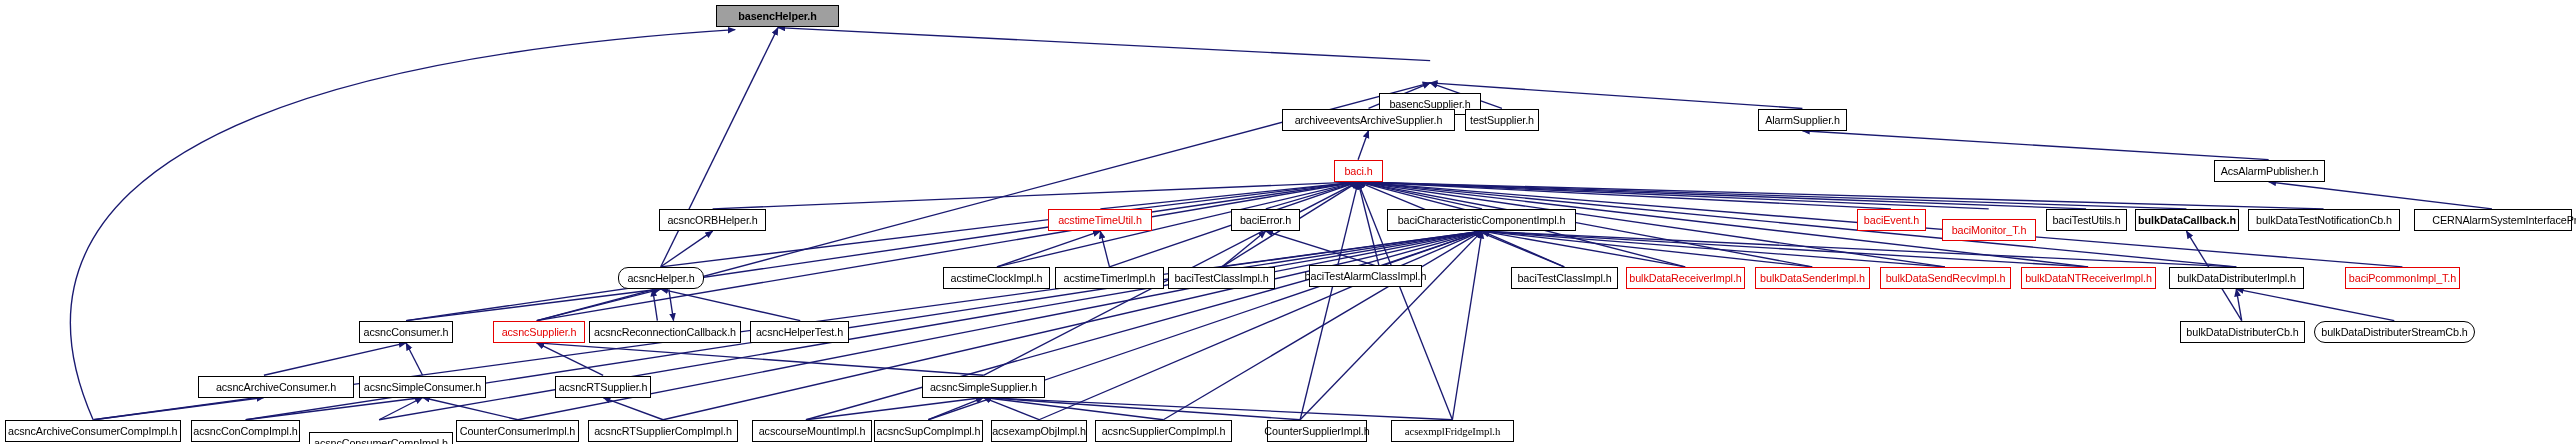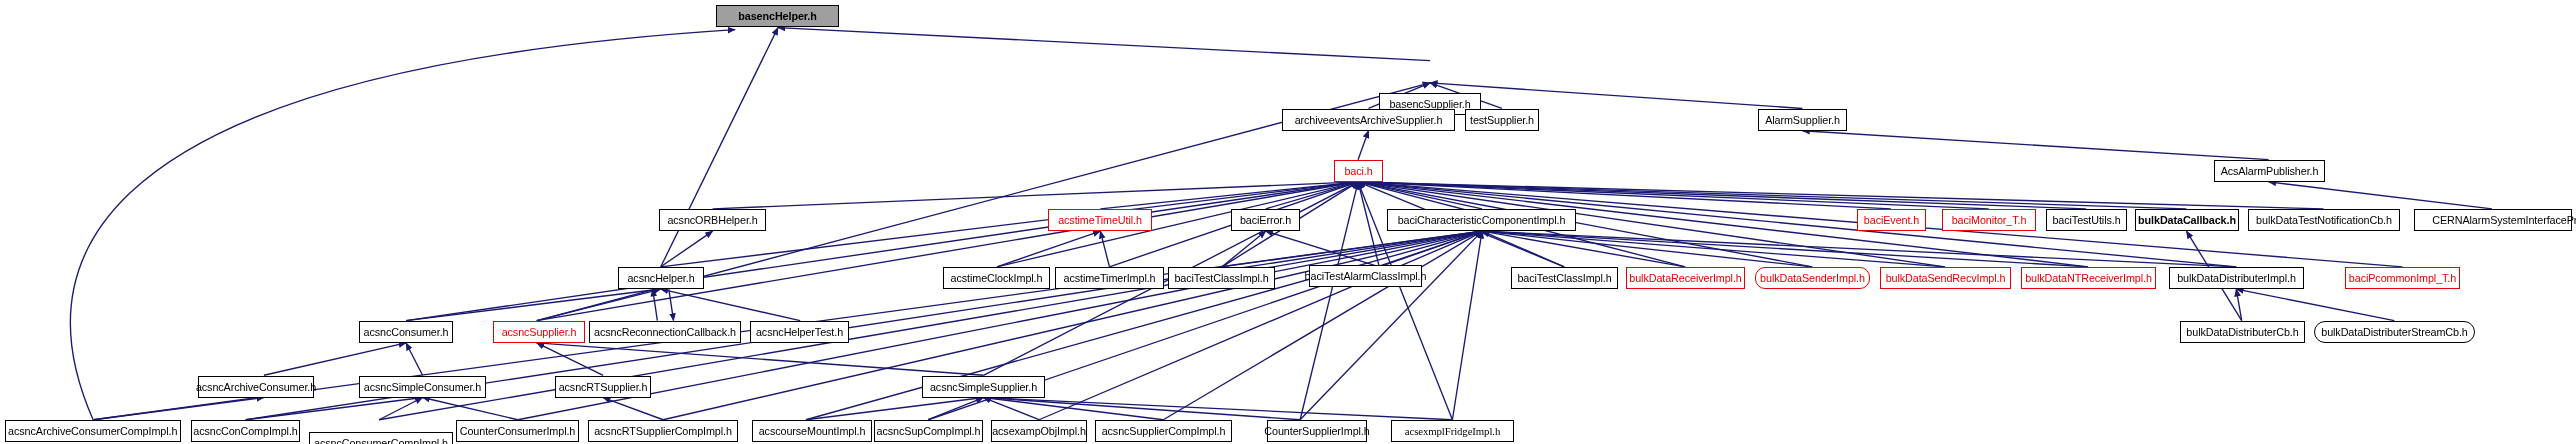--- a/index.html
+++ b/index.html
@@ -160,44 +160,44 @@
       <div class="node" style="left: 1282px; top: 109px; width: 173px;">archiveeventsArchiveSupplier.h</div>
       <div class="node" style="left: 1465px; top: 109px; width: 74px;">testSupplier.h</div>
       <div class="node" style="left: 1758px; top: 109px; width: 89px;">AlarmSupplier.h</div>
       <div class="node red" style="left: 1334px; top: 160px; width: 49px;">baci.h</div>
       <div class="node" style="left: 2214px; top: 160px; width: 111px;">AcsAlarmPublisher.h</div>
       <div class="node" style="left: 659px; top: 209px; width: 107px;">acsncORBHelper.h</div>
       <div class="node red" style="left: 1048px; top: 209px; width: 104px;">acstimeTimeUtil.h</div>
       <div class="node" style="left: 1231px; top: 209px; width: 69px;">baciError.h</div>
       <div class="node" style="left: 1387px; top: 209px; width: 189px;">baciCharacteristicComponentImpl.h</div>
       <div class="node red" style="left: 1857px; top: 209px; width: 69px;">baciEvent.h</div>
-      <div class="node red" style="left: 1942px; top: 209px; width: 94px;">baciMonitor_T.h</div>
+      <div class="node red" style="left: 1942px; top: 219px; width: 94px;">baciMonitor_T.h</div>
       <div class="node" style="left: 2046px; top: 209px; width: 81px;">baciTestUtils.h</div>
       <div class="node bold" style="left: 2135px; top: 209px; width: 104px;">bulkDataCallback.h</div>
       <div class="node" style="left: 2248px; top: 209px; width: 152px;">bulkDataTestNotificationCb.h</div>
       <div class="node" style="left: 2414px; top: 209px; width: 158px; padding-left: 48px;">CERNAlarmSystemInterfaceProxy.h</div>
-      <div class="node" style="left: 618px; top: 267px; width: 86px;">acsncHelper.h</div>
+      <div class="node" style="left: 618px; top: 267px; width: 86px; border-radius: 10px;">acsncHelper.h</div>
       <div class="node" style="left: 943px; top: 267px; width: 107px;">acstimeClockImpl.h</div>
       <div class="node" style="left: 1055px; top: 267px; width: 109px;">acstimeTimerImpl.h</div>
       <div class="node" style="left: 1168px; top: 267px; width: 107px;">baciTestClassImpl.h</div>
       <div class="node" style="left: 1309px; top: 265px; width: 113px;">baciTestAlarmClassImpl.h</div>
       <div class="node" style="left: 1511px; top: 267px; width: 107px;">baciTestClassImpl.h</div>
       <div class="node red" style="left: 1626px; top: 267px; width: 119px;">bulkDataReceiverImpl.h</div>
-      <div class="node red" style="left: 1755px; top: 267px; width: 115px; border-radius: 10px;">bulkDataSenderImpl.h</div>
+      <div class="node red" style="left: 1755px; top: 267px; width: 115px;">bulkDataSenderImpl.h</div>
       <div class="node red" style="left: 1880px; top: 267px; width: 131px;">bulkDataSendRecvImpl.h</div>
       <div class="node red" style="left: 2021px; top: 267px; width: 135px;">bulkDataNTReceiverImpl.h</div>
       <div class="node" style="left: 2169px; top: 267px; width: 135px;">bulkDataDistributerImpl.h</div>
       <div class="node red" style="left: 2345px; top: 267px; width: 115px;">baciPcommonImpl_T.h</div>
       <div class="node" style="left: 359px; top: 321px; width: 94px;">acsncConsumer.h</div>
       <div class="node red" style="left: 493px; top: 321px; width: 92px;">acsncSupplier.h</div>
       <div class="node" style="left: 589px; top: 321px; width: 152px;">acsncReconnectionCallback.h</div>
       <div class="node" style="left: 750px; top: 321px; width: 99px;">acsncHelperTest.h</div>
       <div class="node" style="left: 2180px; top: 321px; width: 125px;">bulkDataDistributerCb.h</div>
       <div class="node" style="left: 2314px; top: 321px; width: 161px; border-radius: 11px;">bulkDataDistributerStreamCb.h</div>
-      <div class="node" style="left: 198px; top: 376px; width: 116px; text-align: right;">acsncArchiveConsumer.h</div>
+      <div class="node" style="left: 198px; top: 376px; width: 156px; text-align: right;">acsncArchiveConsumer.h</div>
       <div class="node" style="left: 359px; top: 376px; width: 127px;">acsncSimpleConsumer.h</div>
       <div class="node" style="left: 555px; top: 376px; width: 96px;">acsncRTSupplier.h</div>
       <div class="node" style="left: 922px; top: 376px; width: 123px;">acsncSimpleSupplier.h</div>
       <div class="node" style="left: 4.7px; top: 420px; width: 176px;">acsncArchiveConsumerCompImpl.h</div>
       <div class="node" style="left: 191px; top: 420px; width: 109px;">acsncConCompImpl.h</div>
       <div class="node" style="left: 309px; top: 432px; width: 144px;">acsncConsumerCompImpl.h</div>
       <div class="node" style="left: 456px; top: 420px; width: 123px;">CounterConsumerImpl.h</div>
       <div class="node" style="left: 588px; top: 420px; width: 150px;">acsncRTSupplierCompImpl.h</div>
       <div class="node" style="left: 752px; top: 420px; width: 120px;">acscourseMountImpl.h</div>
       <div class="node" style="left: 874px; top: 420px; width: 109px;">acsncSupCompImpl.h</div>

